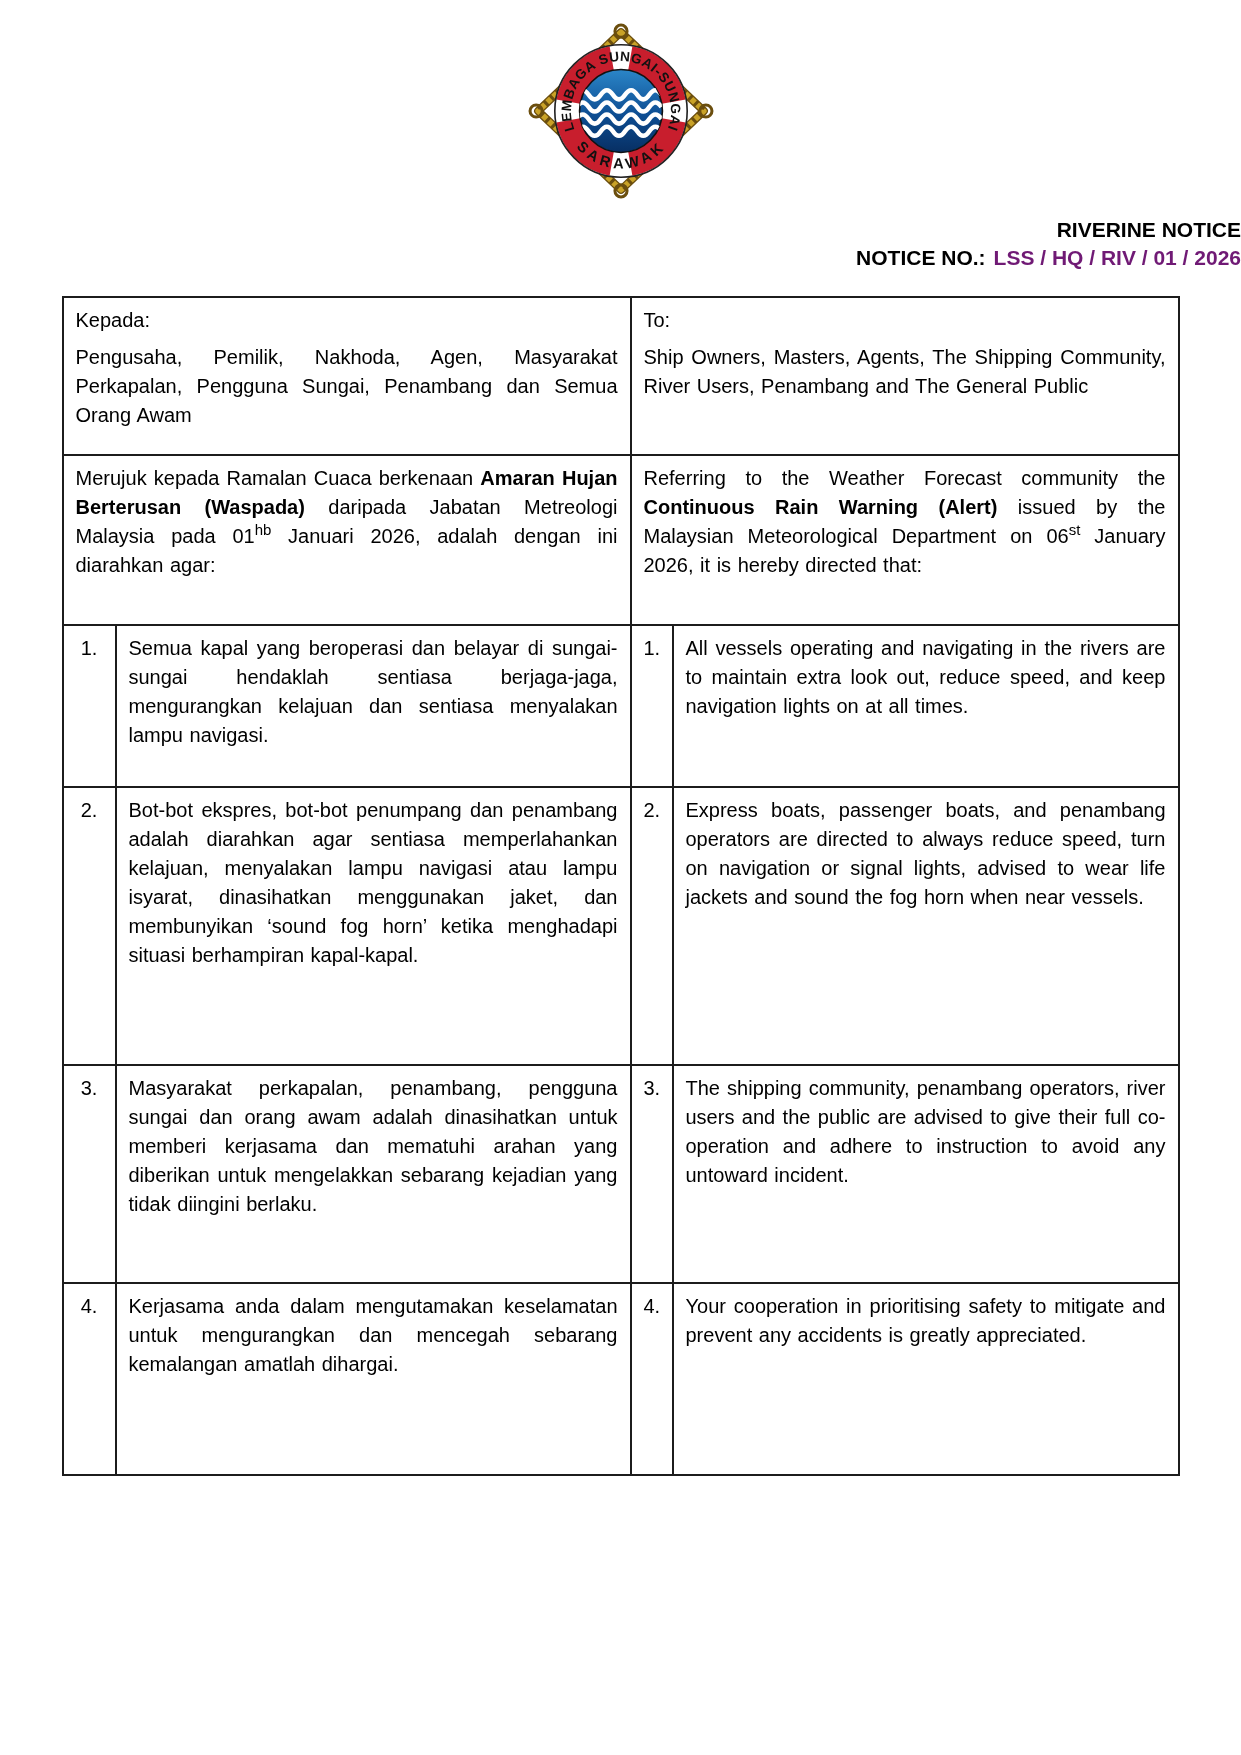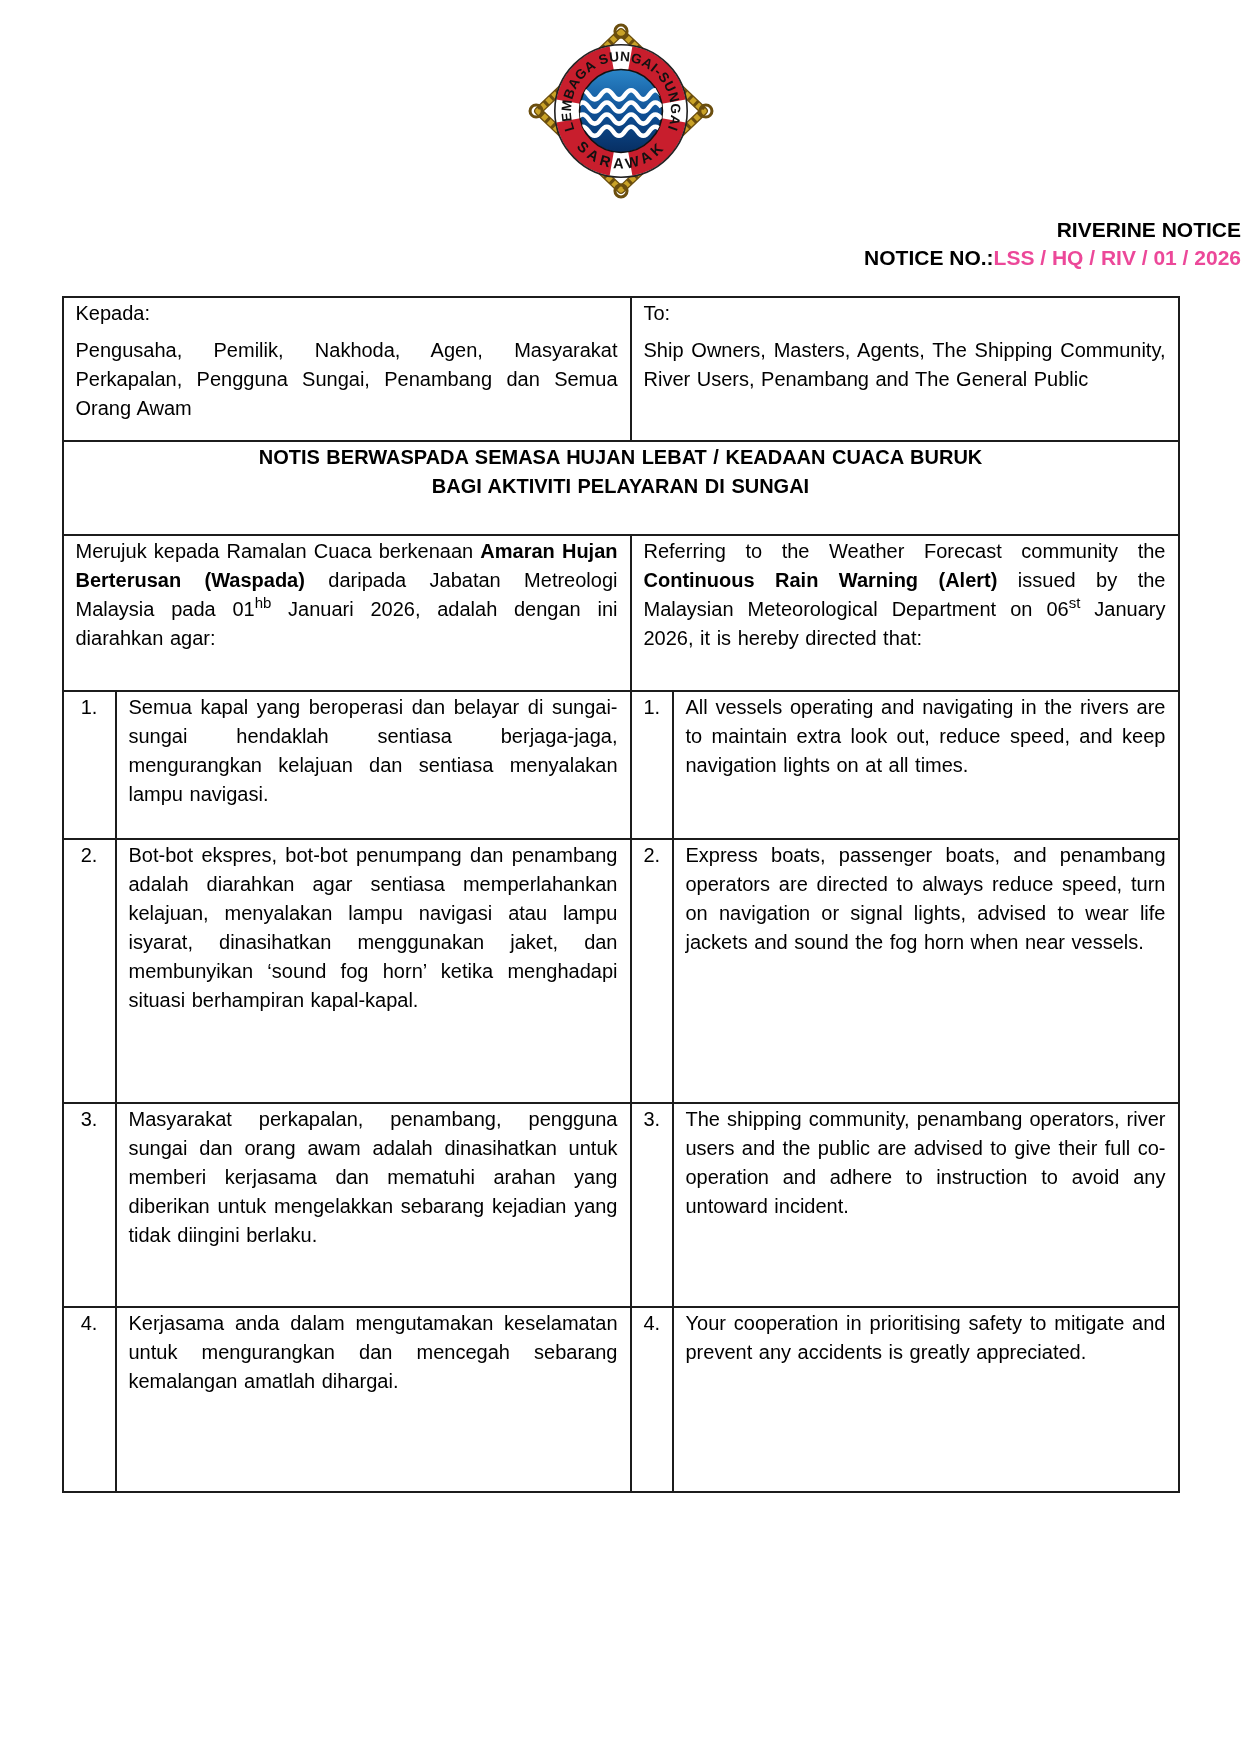--- a/index.html
+++ b/index.html
@@ -9,32 +9,32 @@
     color:#000;
   }
   .page{position:relative;width:1241px;height:1755px;overflow:hidden;background:#fff;}
 
   
   .logo-wrap{display:flex;justify-content:center;padding-top:16px;}
 
   
   .title-block{text-align:right;margin-top:10px;font-weight:bold;font-size:21px;line-height:28px;}
   .title-block .row{white-space:nowrap;}
-  .notice-value{color:#ec4899;}
+  .notice-value{color:#701a75;margin-left:8px;}
 
   
   table.notice{
     border-collapse:collapse;table-layout:fixed;
     width:1116px;margin:24px auto 0;
   }
   table.notice td{
     border:2px solid #1c1c1c;
     vertical-align:top;
     font-size:20px;line-height:29px;
-    padding:1px 12px;
+    padding:8px 12px;
     word-spacing:1px;
   }
   td.num{text-align:center;padding:8px 2px;}
   .en{}
   .just{text-align:justify;}
   .b{font-weight:bold;}
   .it{}
   sup{font-size:15px;line-height:0;vertical-align:super;}
   .cell-label{margin-bottom:8px;}
   td.heading-cell{
@@ -123,26 +123,20 @@
       <td colspan="2" style="height:140px">
         <div class="cell-label">Kepada:</div>
         <div class="just">Pengusaha, Pemilik, Nakhoda, Agen, Masyarakat Perkapalan, Pengguna Sungai, Penambang dan Semua Orang Awam</div>
       </td>
       <td colspan="2" class="en">
         <div class="cell-label">To:</div>
         <div class="just">Ship Owners, Masters, Agents, The Shipping Community, River Users, Penambang and The General Public</div>
       </td>
     </tr>
 
-    <tr>
-      <td colspan="4" class="heading-cell" style="height:90px">
-        <span style="display:block">NOTIS BERWASPADA SEMASA HUJAN LEBAT / KEADAAN CUACA BURUK</span>
-        <span style="display:block">BAGI AKTIVITI PELAYARAN DI SUNGAI</span>
-      </td>
-    </tr>
 
     <tr>
       <td colspan="2" class="intro-cell just" style="height:152px">
         <span>Merujuk kepada Ramalan Cuaca berkenaan </span><span class="b">Amaran Hujan Berterusan (Waspada)</span><span> daripada Jabatan Metreologi Malaysia pada 01</span><sup>hb</sup><span> Januari 2026, adalah dengan ini diarahkan agar:</span>
       </td>
       <td colspan="2" class="intro-cell just en">
         <span>Referring to the Weather Forecast community the </span><span class="b">Continuous Rain Warning (Alert)</span><span> issued by the Malaysian Meteorological Department on 06</span><sup>st</sup><span> January 2026, it is hereby directed that:</span>
       </td>
     </tr>
 

